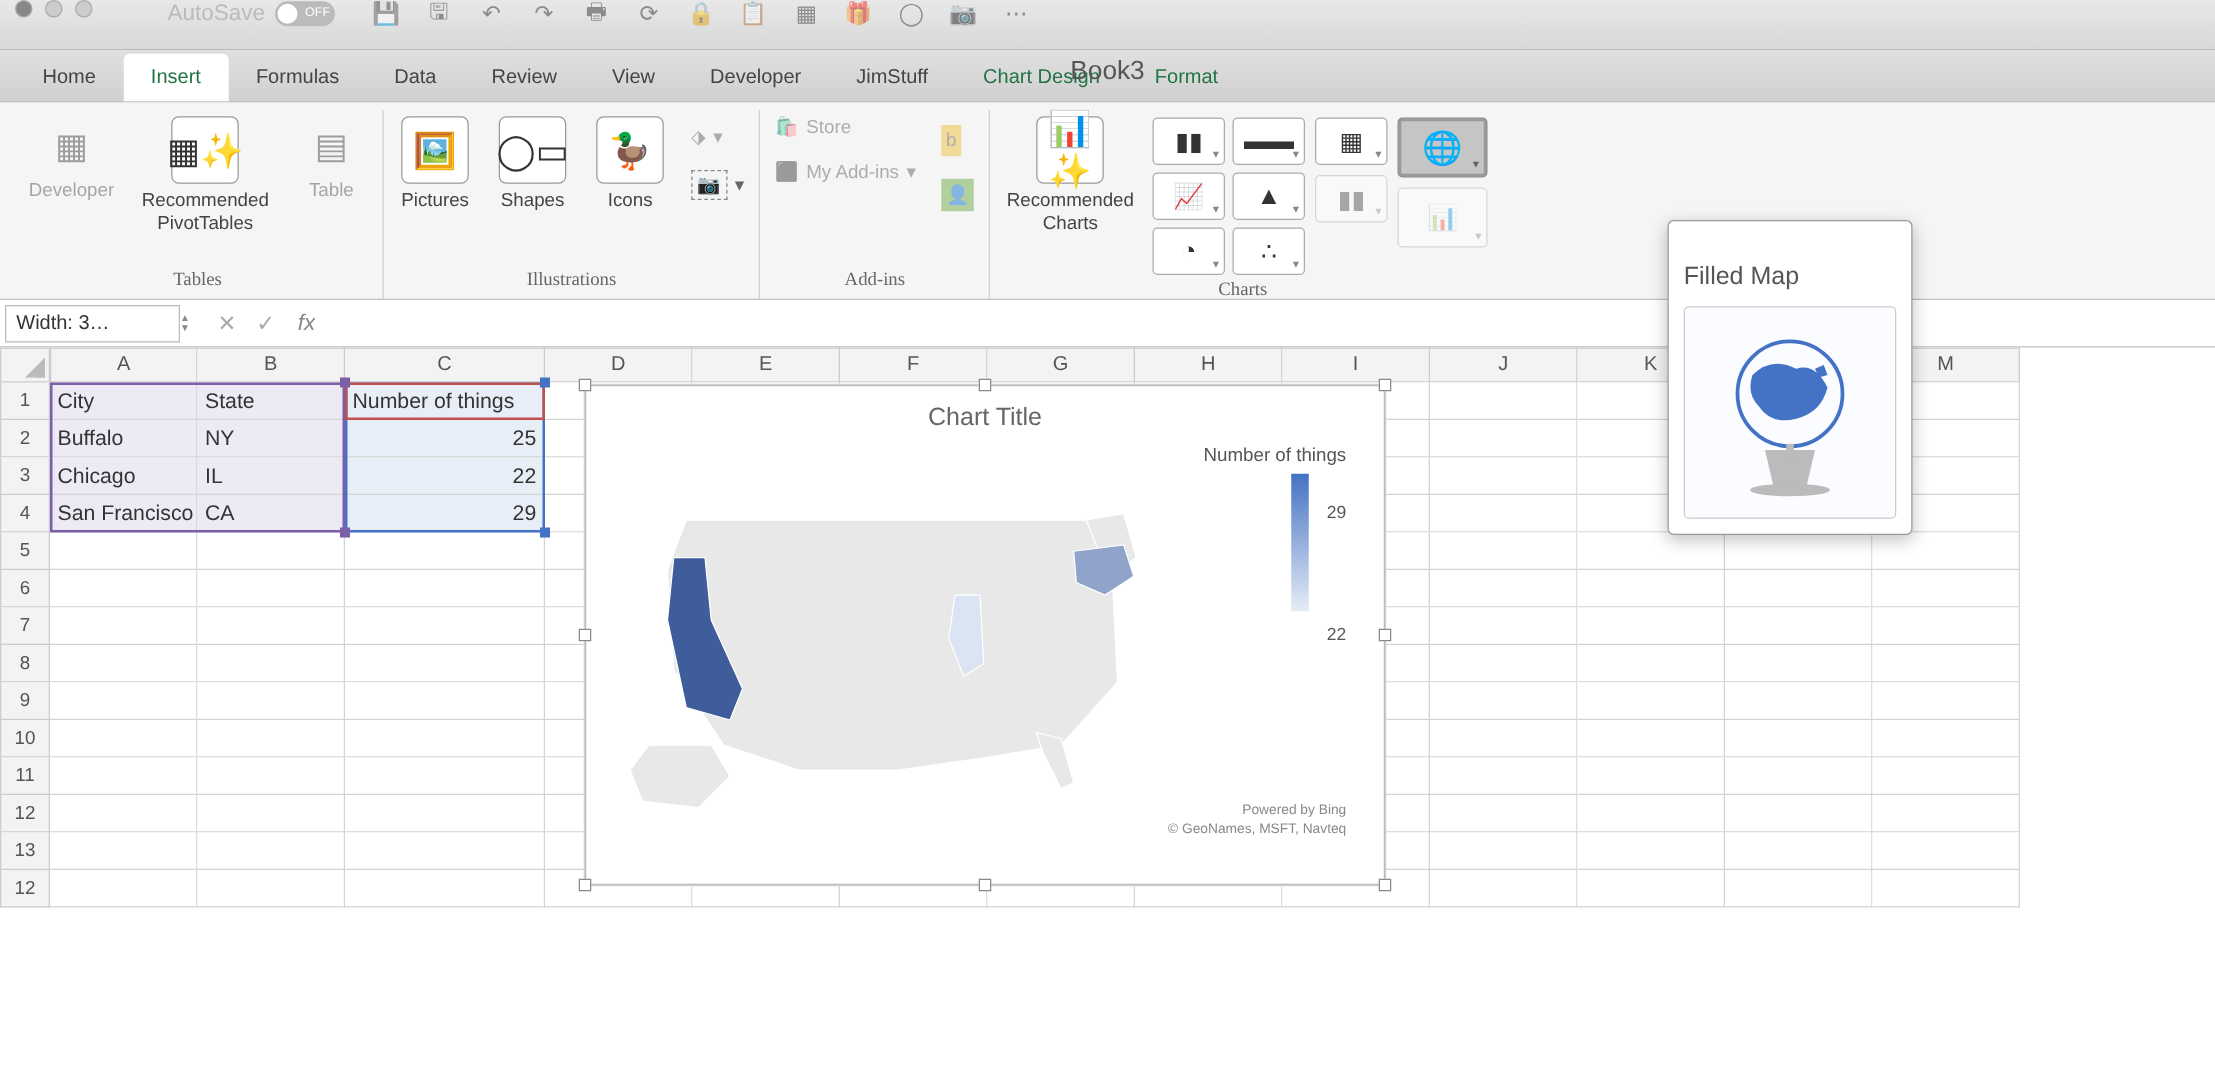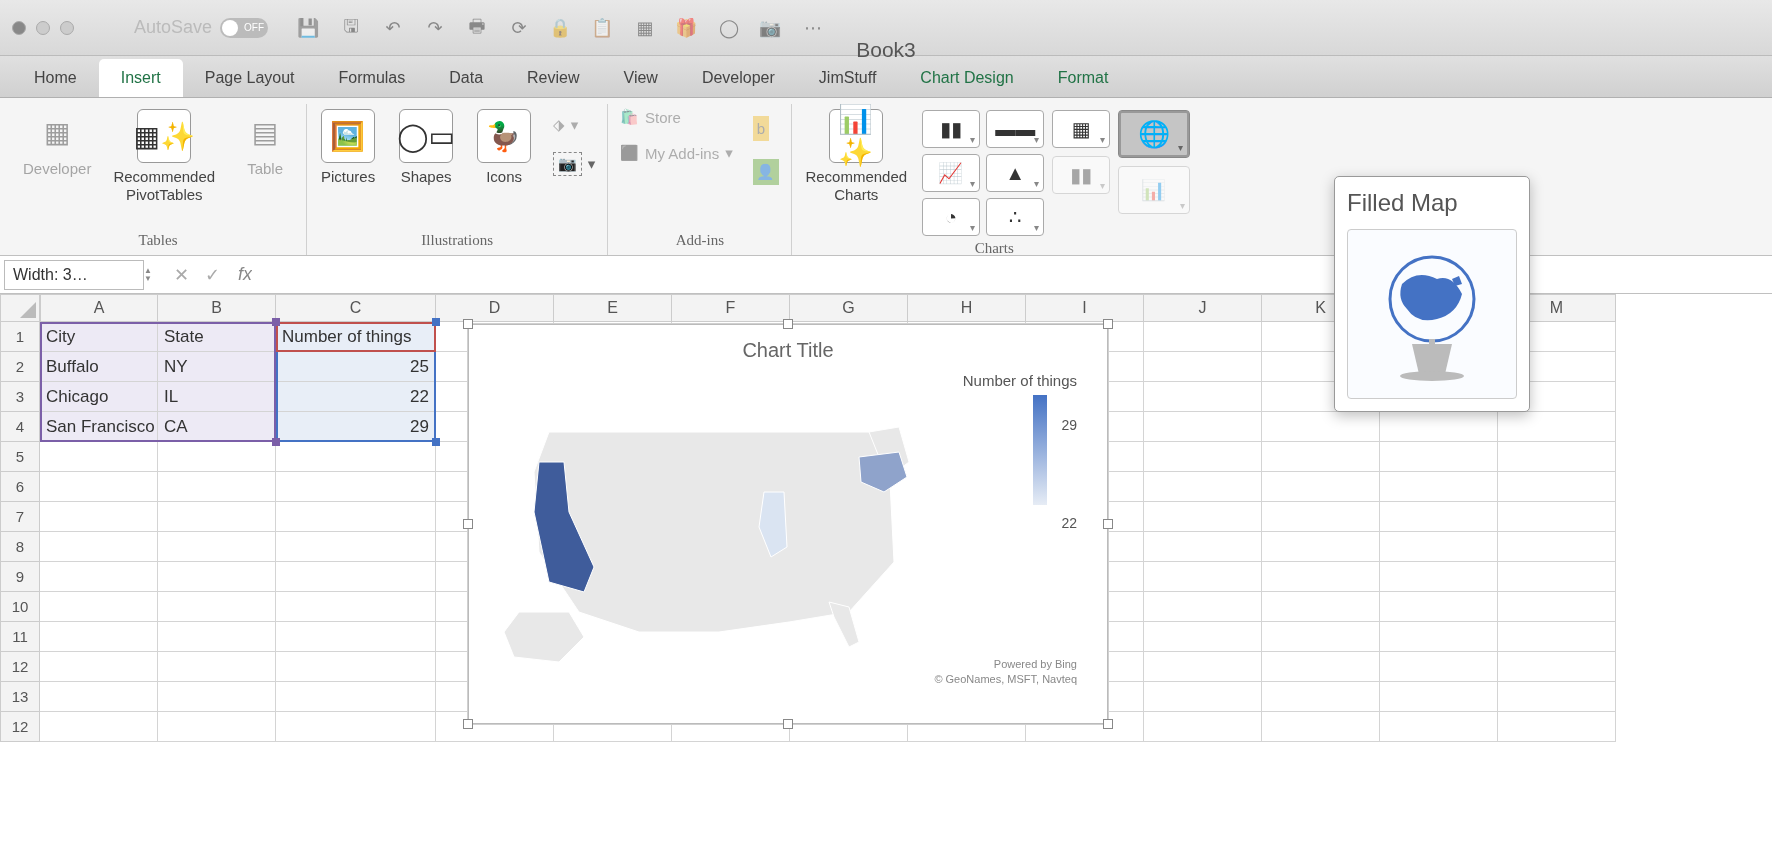--- a/index.html
+++ b/index.html
@@ -1,19 +1,19 @@
 <!DOCTYPE html>
 <html><head>
 <meta charset="utf-8">
 <style>
 * { box-sizing: border-box; margin: 0; padding: 0; }
 body { font-family: -apple-system, "Helvetica Neue", Arial, sans-serif; font-size: 14px; color: #333; background: #fff; overflow: hidden; width: 1772px; height: 862px; }
 
 
-.titlebar { height: 56px; background: linear-gradient(#e8e8e8,#d8d8d8); display: flex; align-items: center; padding: 0 12px; border-bottom: 1px solid #bbb; }
+.titlebar { height: 40px; background: linear-gradient(#e8e8e8,#d8d8d8); display: flex; align-items: flex-start; padding: 0 12px; border-bottom: 1px solid #bbb; }
 .traffic { display:flex; gap:10px; margin-right:20px;}
 .traffic span { width:14px; height:14px; border-radius:50%; background:#ccc; border:1px solid #aaa; display:inline-block;}
 .traffic span:first-child { background:#888;}
 .autosave { color:#bbb; font-size:18px; margin-left:40px; display:flex; align-items:center; gap:8px;}
 .toggle { width:48px; height:20px; background:#bbb; border-radius:10px; position:relative; display:inline-flex; align-items:center; justify-content:flex-end; padding:0 4px; font-size:10px; color:#fff;}
 .toggle::before { content:''; width:16px; height:16px; background:#fff; border-radius:50%; position:absolute; left:2px; }
 .qat { display:flex; gap:20px; margin-left:30px; align-items:center;}
 .qat-icon { width:22px; height:22px; opacity:0.5; display:flex; align-items:center; justify-content:center; font-size:18px; }
 .wintitle { position:absolute; left:50%; transform:translateX(-50%); color:#555; font-size:21px;margin-top:45px; }
 
@@ -86,21 +86,21 @@
 .us-map { position:absolute; left:20px; top:10px; width:440px; height:290px; }
 .legend { position:absolute; right:30px; top:0; font-size:14px; color:#555; text-align:right;}
 .legend-title { margin-bottom:6px; font-size:15px;}
 .legend-bar { width:14px; height:110px; background:linear-gradient(#4472c4,#e6ecf5); margin-left:auto; margin-right:30px;}
 .legend-max { position:absolute; right:0; top:22px; }
 .legend-min { position:absolute; right:0; top:120px; }
 .attrib { position:absolute; right:30px; bottom:6px; font-size:11px; color:#888; text-align:right; line-height:1.3;}
 
 
 .map-popup { position:absolute; left:1334px; top:176px; width:196px; background:#fff; border:1px solid #999; border-radius:5px; box-shadow:0 4px 14px rgba(0,0,0,0.25); padding:12px; z-index:50;}
-.map-popup-title { font-size:24px; color:#555; margin-bottom:12px;}
+.map-popup-title { font-size:20px; color:#555; margin-bottom:12px;margin-top:21px;}
 .map-popup-icon { width:170px; height:170px; display:flex; align-items:center; justify-content:center; border:1px solid #ccc; border-radius:4px; background:#fafcff;}
 
 
 .state { fill:#e8e8e8; stroke:#fff; stroke-width:1;}
 .state.ca { fill:#3f5c9b; }
 .state.ny { fill:#8fa3cb; }
 .state.il { fill:#dae4f2; }
 </style>
 </head>
 <body>
@@ -131,21 +131,20 @@
     <span class="qat-icon">◯</span>
     <span class="qat-icon">📷</span>
     <span class="qat-icon">⋯</span>
   </div>
   <div class="wintitle">Book3</div>
 </div>
 
 <div class="tabbar">
   <div class="tab">Home</div>
   <div class="tab active">Insert</div>
-  <div class="tab">Page Layout</div>
   <div class="tab">Formulas</div>
   <div class="tab">Data</div>
   <div class="tab">Review</div>
   <div class="tab">View</div>
   <div class="tab">Developer</div>
   <div class="tab">JimStuff</div>
   <div class="tab contextual">Chart Design</div>
   <div class="tab contextual">Format</div>
 </div>
 

